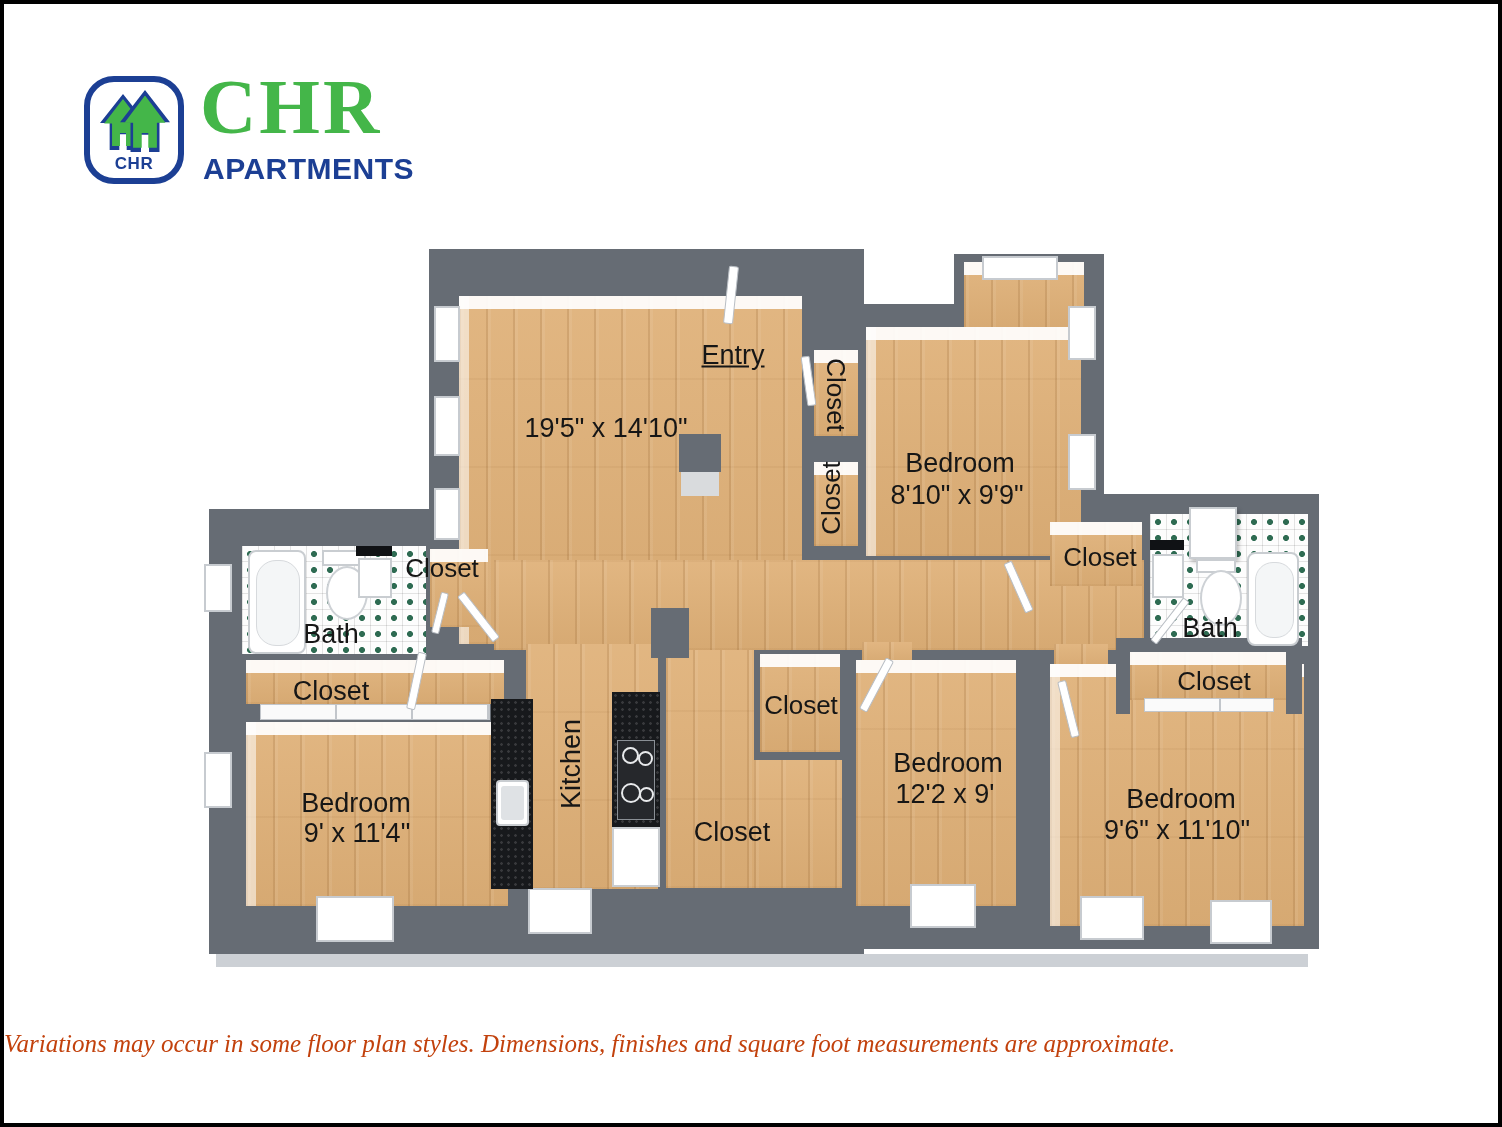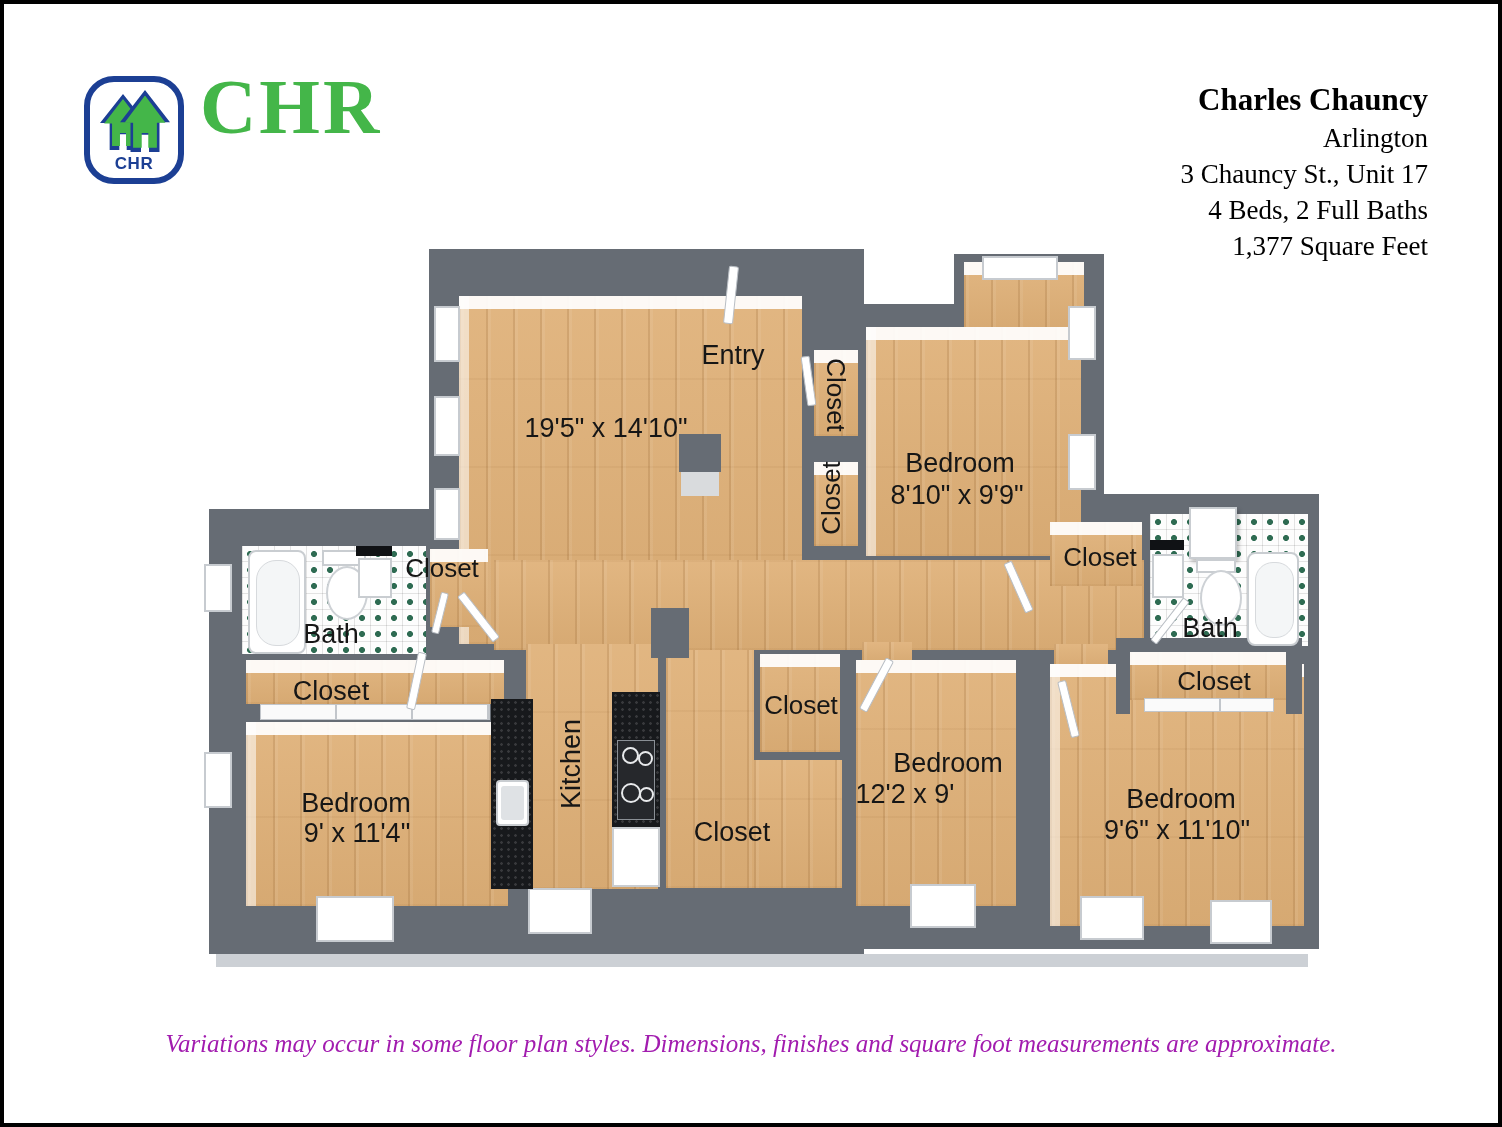--- a/index.html
+++ b/index.html
@@ -32,22 +32,22 @@
     position:absolute;left:199px;top:148px;
     font-family:"Liberation Sans",sans-serif;font-weight:bold;font-size:30px;color:#1c3f94;letter-spacing:.5px;
   }
   #listing{
     position:absolute;right:70px;top:76px;width:560px;text-align:right;
     font-family:"Liberation Serif",serif;color:#000;font-size:27px;line-height:36px;
   }
   #listing .title{font-weight:bold;font-size:31px;line-height:40px;}
   
   #disclaimer{
-    position:absolute;left:0;right:0;top:1026px;text-align:center;
-    font-family:"Liberation Serif",serif;font-style:italic;font-size:25px;color:#a21caf;
+    position:absolute;left:0;right:0;top:1026px;text-align:left;
+    font-family:"Liberation Serif",serif;font-style:italic;font-size:25px;color:#c2410c;
   }
   
   .abs{position:absolute;}
   .wall{position:absolute;background:#666c74;}
   .shadow{position:absolute;background:#ccd0d5;}
   .wood{
     position:absolute;background-color:#dfb077;
     background-image:
       repeating-linear-gradient(90deg, rgba(124,76,28,.16) 0 2px, rgba(255,255,255,.07) 2px 5px, rgba(0,0,0,0) 5px 27px),
       repeating-linear-gradient(0deg, rgba(120,70,20,.06) 0 2px, rgba(0,0,0,0) 2px 88px),
@@ -88,28 +88,22 @@
       <div class="outline"></div>
         <div class="fill"></div>
     </div>
     <div class="house" style="left:30px;top:8px;width:50px;height:62px;">
       <div class="outline"></div>
         <div class="fill"></div>
     </div>
     <div id="logo-monogram">CHR</div>
   </div>
   <div id="brand-name">CHR</div>
-
-  <div id="listing">
-    <div class="title">Charles Chauncy</div>
-    <div>Arlington</div>
-    <div>3 Chauncy St., Unit 17</div>
-    <div>4 Beds, 2 Full Baths</div>
-    <div>1,377 Square Feet</div>
-  </div>
+  <div id="brand-sub">APARTMENTS</div>
+
 
   <div class="abs" id="plan" style="left:0;top:0;width:1502px;height:1127px;">
 
     <div class="wall" style="left:205px;top:505px;width:325px;height:445px;"></div>
     <div class="wall" style="left:425px;top:245px;width:435px;height:705px;"></div>
     <div class="wall" style="left:950px;top:250px;width:150px;height:70px;"></div>
     <div class="wall" style="left:845px;top:300px;width:255px;height:270px;"></div>
     <div class="wall" style="left:1015px;top:490px;width:300px;height:455px;"></div>
     <div class="wall" style="left:830px;top:545px;width:235px;height:400px;"></div>
     <div class="shadow" style="left:212px;top:950px;width:1092px;height:13px;"></div>
@@ -190,36 +184,36 @@
     <div class="fixture" style="left:354px;top:554px;width:34px;height:40px;"></div>
 
     <div class="abs" style="left:1146px;top:536px;width:34px;height:10px;background:#101215;"></div>
     <div class="fixture" style="left:1148px;top:550px;width:32px;height:44px;"></div>
     <div class="fixture" style="left:1185px;top:503px;width:48px;height:52px;box-shadow:2px 3px 4px rgba(0,0,0,.25);"></div>
     <div class="fixture" style="left:1192px;top:555px;width:40px;height:14px;"></div>
     <div class="abs" style="left:1196px;top:566px;width:38px;height:52px;background:#fff;border:2px solid #cdd1d5;border-radius:50%;"></div>
     <div class="fixture" style="left:1243px;top:548px;width:52px;height:94px;border-radius:8px;"></div>
     <div class="abs" style="left:1251px;top:558px;width:37px;height:74px;background:#f4f6f7;border-radius:18px;border:1px solid #d7dadd;"></div>
 
-    <div class="lbl" style="left:729px;top:351px;">Entry</div>
+    <div class="lbl" style="left:729px;top:351px;text-decoration:underline;">Entry</div>
     <div class="lbl" style="left:602px;top:424px;">19'5" x 14'10"</div>
     <div class="lbl small rot-cw" style="left:831px;top:391px;">Closet</div>
     <div class="lbl small rot-ccw" style="left:827px;top:494px;">Closet</div>
     <div class="lbl" style="left:956px;top:459px;">Bedroom</div>
     <div class="lbl" style="left:953px;top:491px;">8'10" x 9'9"</div>
     <div class="lbl" style="left:327px;top:630px;">Bath</div>
     <div class="lbl small" style="left:438px;top:564px;">Closet</div>
     <div class="lbl" style="left:327px;top:687px;">Closet</div>
     <div class="lbl" style="left:352px;top:799px;">Bedroom</div>
     <div class="lbl" style="left:353px;top:829px;">9' x 11'4"</div>
     <div class="lbl rot-ccw" style="left:567px;top:760px;">Kitchen</div>
     <div class="lbl" style="left:728px;top:828px;">Closet</div>
     <div class="lbl small" style="left:797px;top:701px;">Closet</div>
     <div class="lbl" style="left:944px;top:759px;">Bedroom</div>
-    <div class="lbl" style="left:901px;top:790px;">12'2 x 9'</div>
+    <div class="lbl" style="left:941px;top:790px;">12'2 x 9'</div>
     <div class="lbl small" style="left:1096px;top:553px;">Closet</div>
     <div class="lbl" style="left:1206px;top:624px;">Bath</div>
     <div class="lbl small" style="left:1210px;top:677px;">Closet</div>
     <div class="lbl" style="left:1177px;top:795px;">Bedroom</div>
     <div class="lbl" style="left:1173px;top:826px;">9'6" x 11'10"</div>
   </div>
 
   <div id="disclaimer">Variations may occur in some floor plan styles. Dimensions, finishes and square foot measurements are approximate.</div>
 </div>
 

